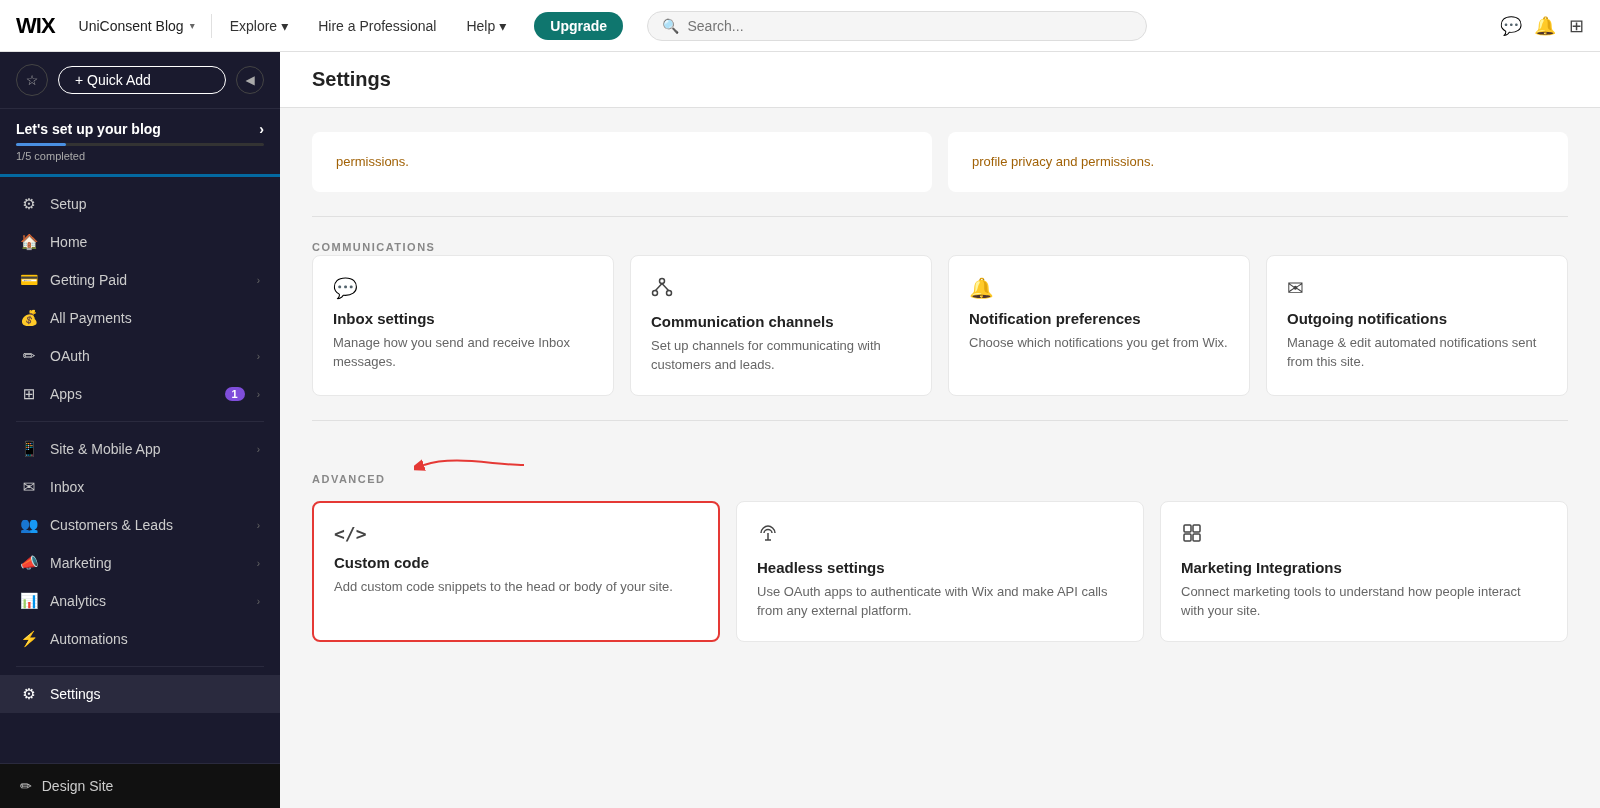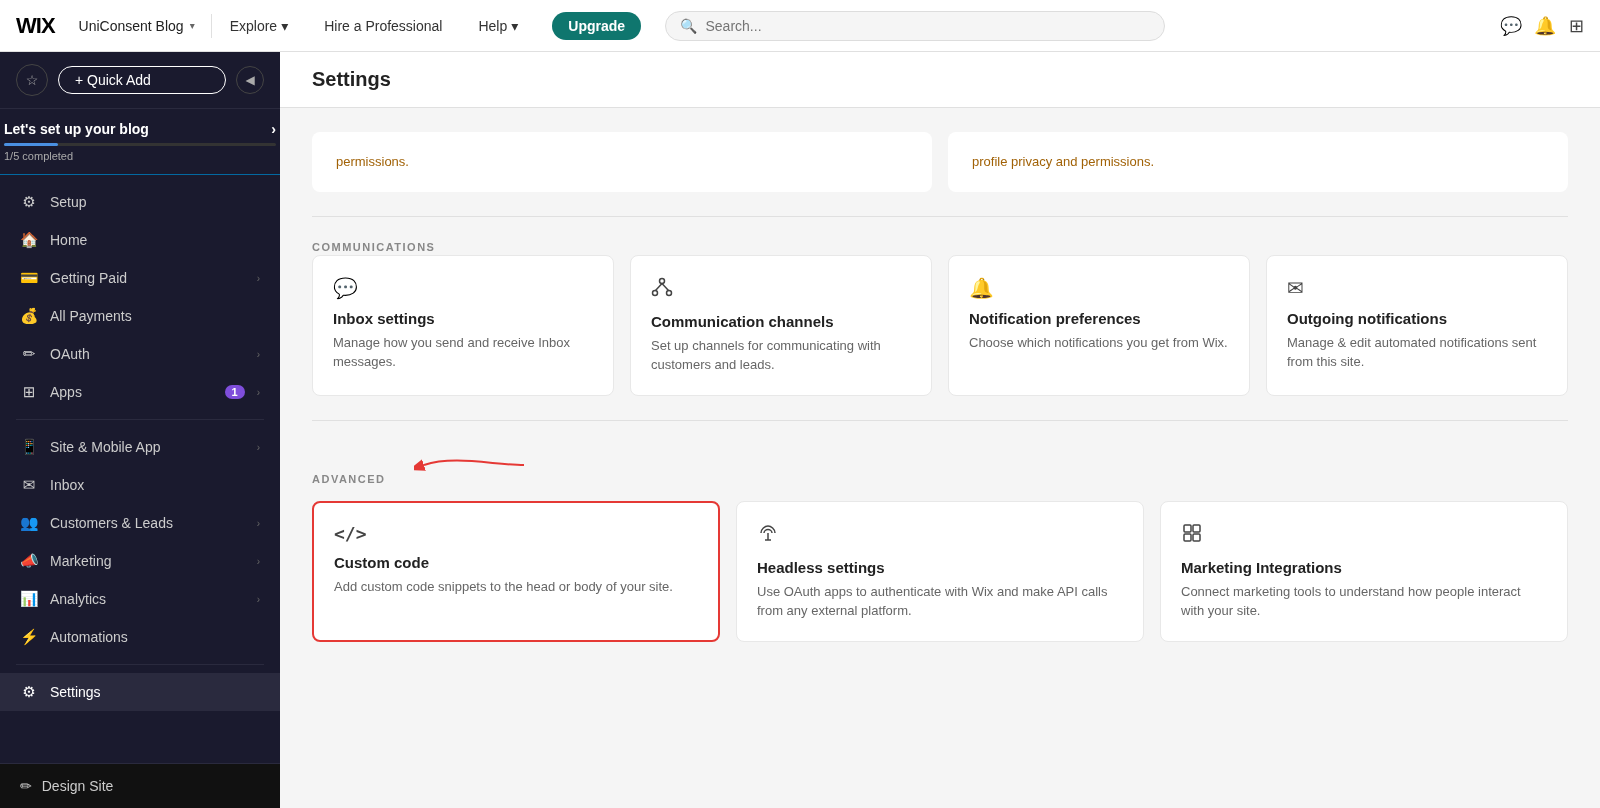--- a/index.html
+++ b/index.html
@@ -30,21 +30,21 @@
       gap: 6px;
       font-size: 14px;
       font-weight: 500;
       color: #222;
       cursor: pointer;
       padding: 4px 8px;
       border-radius: 4px;
     }
     .chevron-down { font-size: 10px; color: #666; }
     .nav-divider { width: 1px; height: 24px; background: #e0e0e0; margin: 0 8px; }
-    .nav-links { display: flex; align-items: center; gap: 16px; }
+    .nav-links { display: flex; align-items: center; gap: 10px; }
     .nav-link {
       display: flex; align-items: center; gap: 4px;
       font-size: 14px; color: #333; padding: 6px 10px;
       border-radius: 4px; cursor: pointer;
     }
     .upgrade-btn {
       background: #0f766e;
       color: #fff;
       border: none;
       border-radius: 20px;
@@ -118,22 +118,22 @@
     }
     .collapse-btn {
       width: 28px; height: 28px;
       border-radius: 50%;
       border: 1px solid #444;
       display: flex; align-items: center; justify-content: center;
       cursor: pointer; color: #aaa; font-size: 12px;
     }
 
     .setup-section {
-      padding: 12px 4px;
-      border-bottom: 1px solid #0369a1;
+      padding: 12px 16px;
+      border-bottom: 3px solid #0369a1;
     }
     .setup-title {
       font-size: 14px; font-weight: 600; color: #fff;
       display: flex; align-items: center; justify-content: space-between; cursor: pointer;
     }
     .setup-progress { margin-top: 6px; height: 3px; background: #333; border-radius: 2px; }
     .setup-progress-fill { height: 100%; width: 20%; background: #4a90e2; border-radius: 2px; }
     .setup-count { font-size: 11px; color: #aaa; margin-top: 4px; }
 
     .sidebar-nav { padding: 8px 0; }

